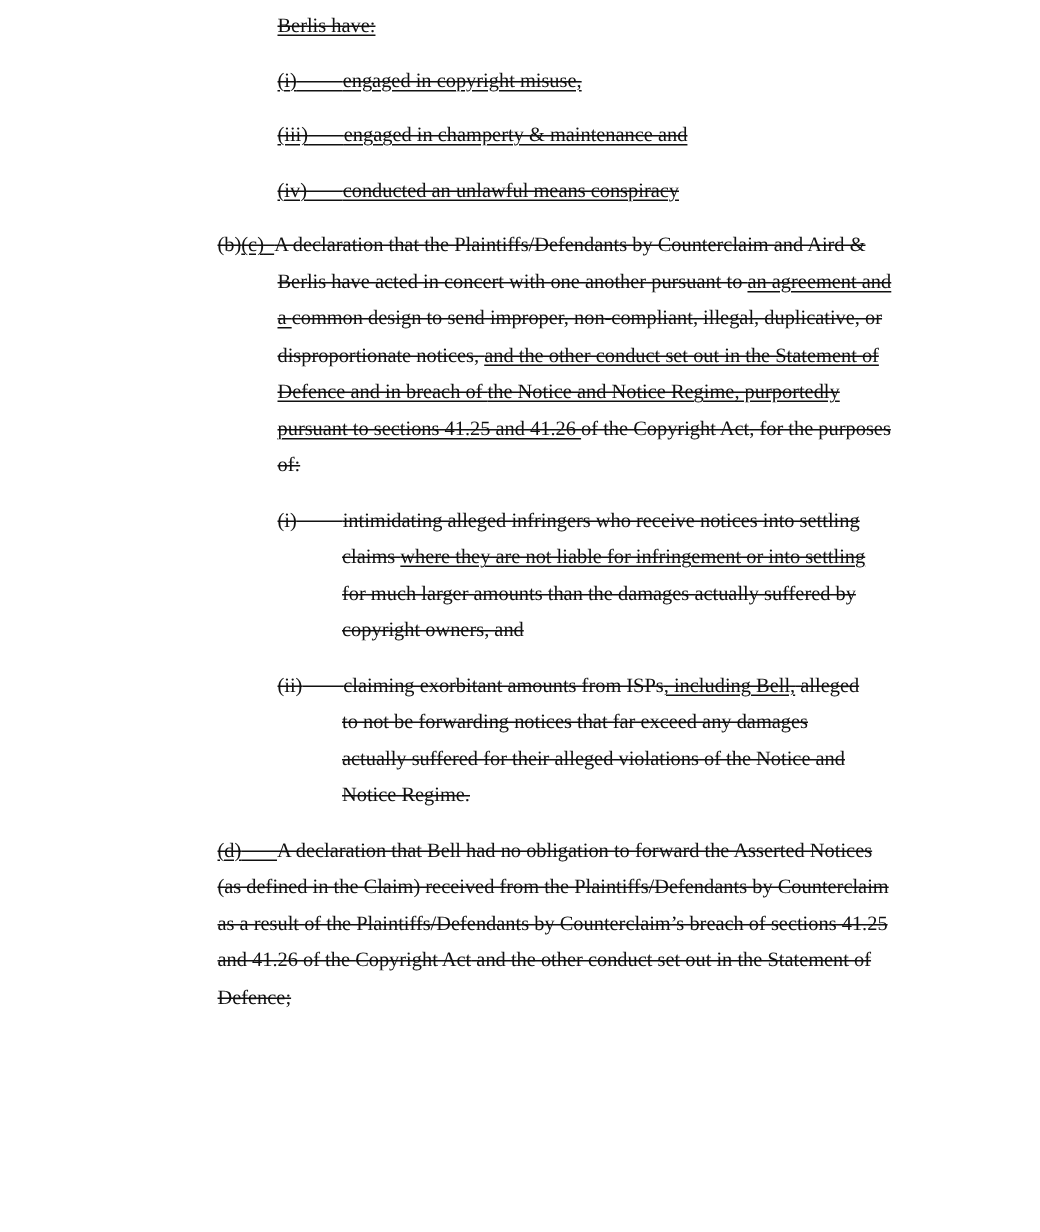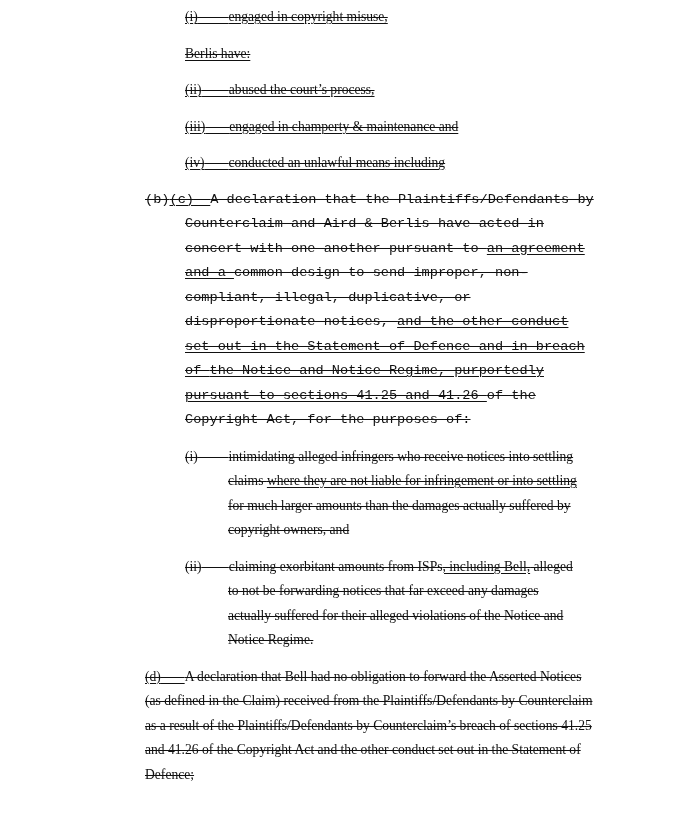--- a/index.html
+++ b/index.html
@@ -21,36 +21,35 @@
     color: #111111;
   }
   .para {
     margin: 0 0 12px 0;
     text-decoration-thickness: 1px;
     text-underline-offset: 2px;
   }
   
   .l2 { margin-left: 185px; }
   .l3 { margin-left: 185px; padding-left: 43px; text-indent: -43px; width: 357px; }
-  .l1hang { margin-left: 145px; padding-left: 40px; text-indent: -40px; width: 415px; font-family: Liberation Mono, monospace; }
+  .l1hang { margin-left: 145px; padding-left: 40px; text-indent: -40px; width: 415px; }
   .l1flat { margin-left: 145px; width: 452px; }
   
   .st { text-decoration-line: line-through; text-decoration-thickness: 1px; }
   .ul { text-decoration-line: underline; text-decoration-thickness: 1px; text-underline-offset: 2px; }
   .st.ul { text-decoration-line: underline line-through; text-decoration-thickness: 1px; text-underline-offset: 2px; }
   .it { }
 </style>
 </head>
 <body>
 
 <div class="page">
   <div id="doc-body">
+      <div class="para l2"><span class="st ul">Berlis have:</span></div>
       <div class="para l3"><span class="st ul">(i)</span><span class="st ul">&nbsp;&nbsp;&nbsp;&nbsp;&nbsp;&nbsp;&nbsp;&nbsp;&nbsp;</span><span class="st ul">engaged in copyright misuse,</span></div>
-      <div class="para l2"><span class="st ul">Berlis have:</span></div>
-      <div class="para l3"><span class="st ul">(ii)</span><span class="st ul">&nbsp;&nbsp;&nbsp;&nbsp;&nbsp;&nbsp;&nbsp;&nbsp;</span><span class="st ul">abused the court’s process,</span></div>
       <div class="para l3"><span class="st ul">(iii)</span><span class="st ul">&nbsp;&nbsp;&nbsp;&nbsp;&nbsp;&nbsp;&nbsp;</span><span class="st ul">engaged in champerty &amp; maintenance and</span></div>
-      <div class="para l3"><span class="st ul">(iv)</span><span class="st ul">&nbsp;&nbsp;&nbsp;&nbsp;&nbsp;&nbsp;&nbsp;</span><span class="st ul">conducted an unlawful means including</span></div>
+      <div class="para l3"><span class="st ul">(iv)</span><span class="st ul">&nbsp;&nbsp;&nbsp;&nbsp;&nbsp;&nbsp;&nbsp;</span><span class="st ul">conducted an unlawful means conspiracy</span></div>
       <div class="para l1hang"><span class="st">(b)</span><span class="st ul">(c)</span><span class="st ul">&nbsp;&nbsp;</span><span class="st">A declaration that the Plaintiffs/Defendants by Counterclaim and Aird &amp; Berlis have acted in concert with one another pursuant to </span><span class="st ul">an agreement and a </span><span class="st">common design to send improper, non-compliant, illegal, duplicative, or disproportionate notices, </span><span class="st ul">and the other conduct set out in the Statement of Defence and in breach of </span><span class="st ul">the Notice and Notice Regime, purportedly pursuant to sections 41.25 and 41.26 </span><span class="st">of the Copyright Act, for the purposes of:</span></div>
       <div class="para l3"><span class="st">(i)</span><span class="st">&nbsp;&nbsp;&nbsp;&nbsp;&nbsp;&nbsp;&nbsp;&nbsp;&nbsp;</span><span class="st">intimidating alleged infringers who receive notices into settling claims </span><span class="st ul">where they are not liable for infringement or into settling </span><span class="st">for much larger amounts than the damages actually suffered by copyright owners, and</span></div>
       <div class="para l3"><span class="st">(ii)</span><span class="st">&nbsp;&nbsp;&nbsp;&nbsp;&nbsp;&nbsp;&nbsp;&nbsp;</span><span class="st">claiming exorbitant amounts from ISPs</span><span class="st ul">, including Bell,</span><span class="st"> alleged to not be forwarding notices that far exceed any damages actually suffered for their alleged violations of the Notice and Notice Regime.</span></div>
       <div class="para l1flat"><span class="st ul">(d)</span><span class="st ul">&nbsp;&nbsp;&nbsp;&nbsp;&nbsp;&nbsp;&nbsp;</span><span class="st">A declaration that Bell had no obligation to forward the Asserted Notices (as defined in the Claim) received from the Plaintiffs/Defendants by Counterclaim as a result of the Plaintiffs/Defendants by Counterclaim’s breach of sections 41.25 and 41.26 of the </span><span class="st it">Copyright Act</span><span class="st"> and the other conduct set out in the Statement of Defence;</span></div>
     </div>
 </div>
 
 </body></html>

